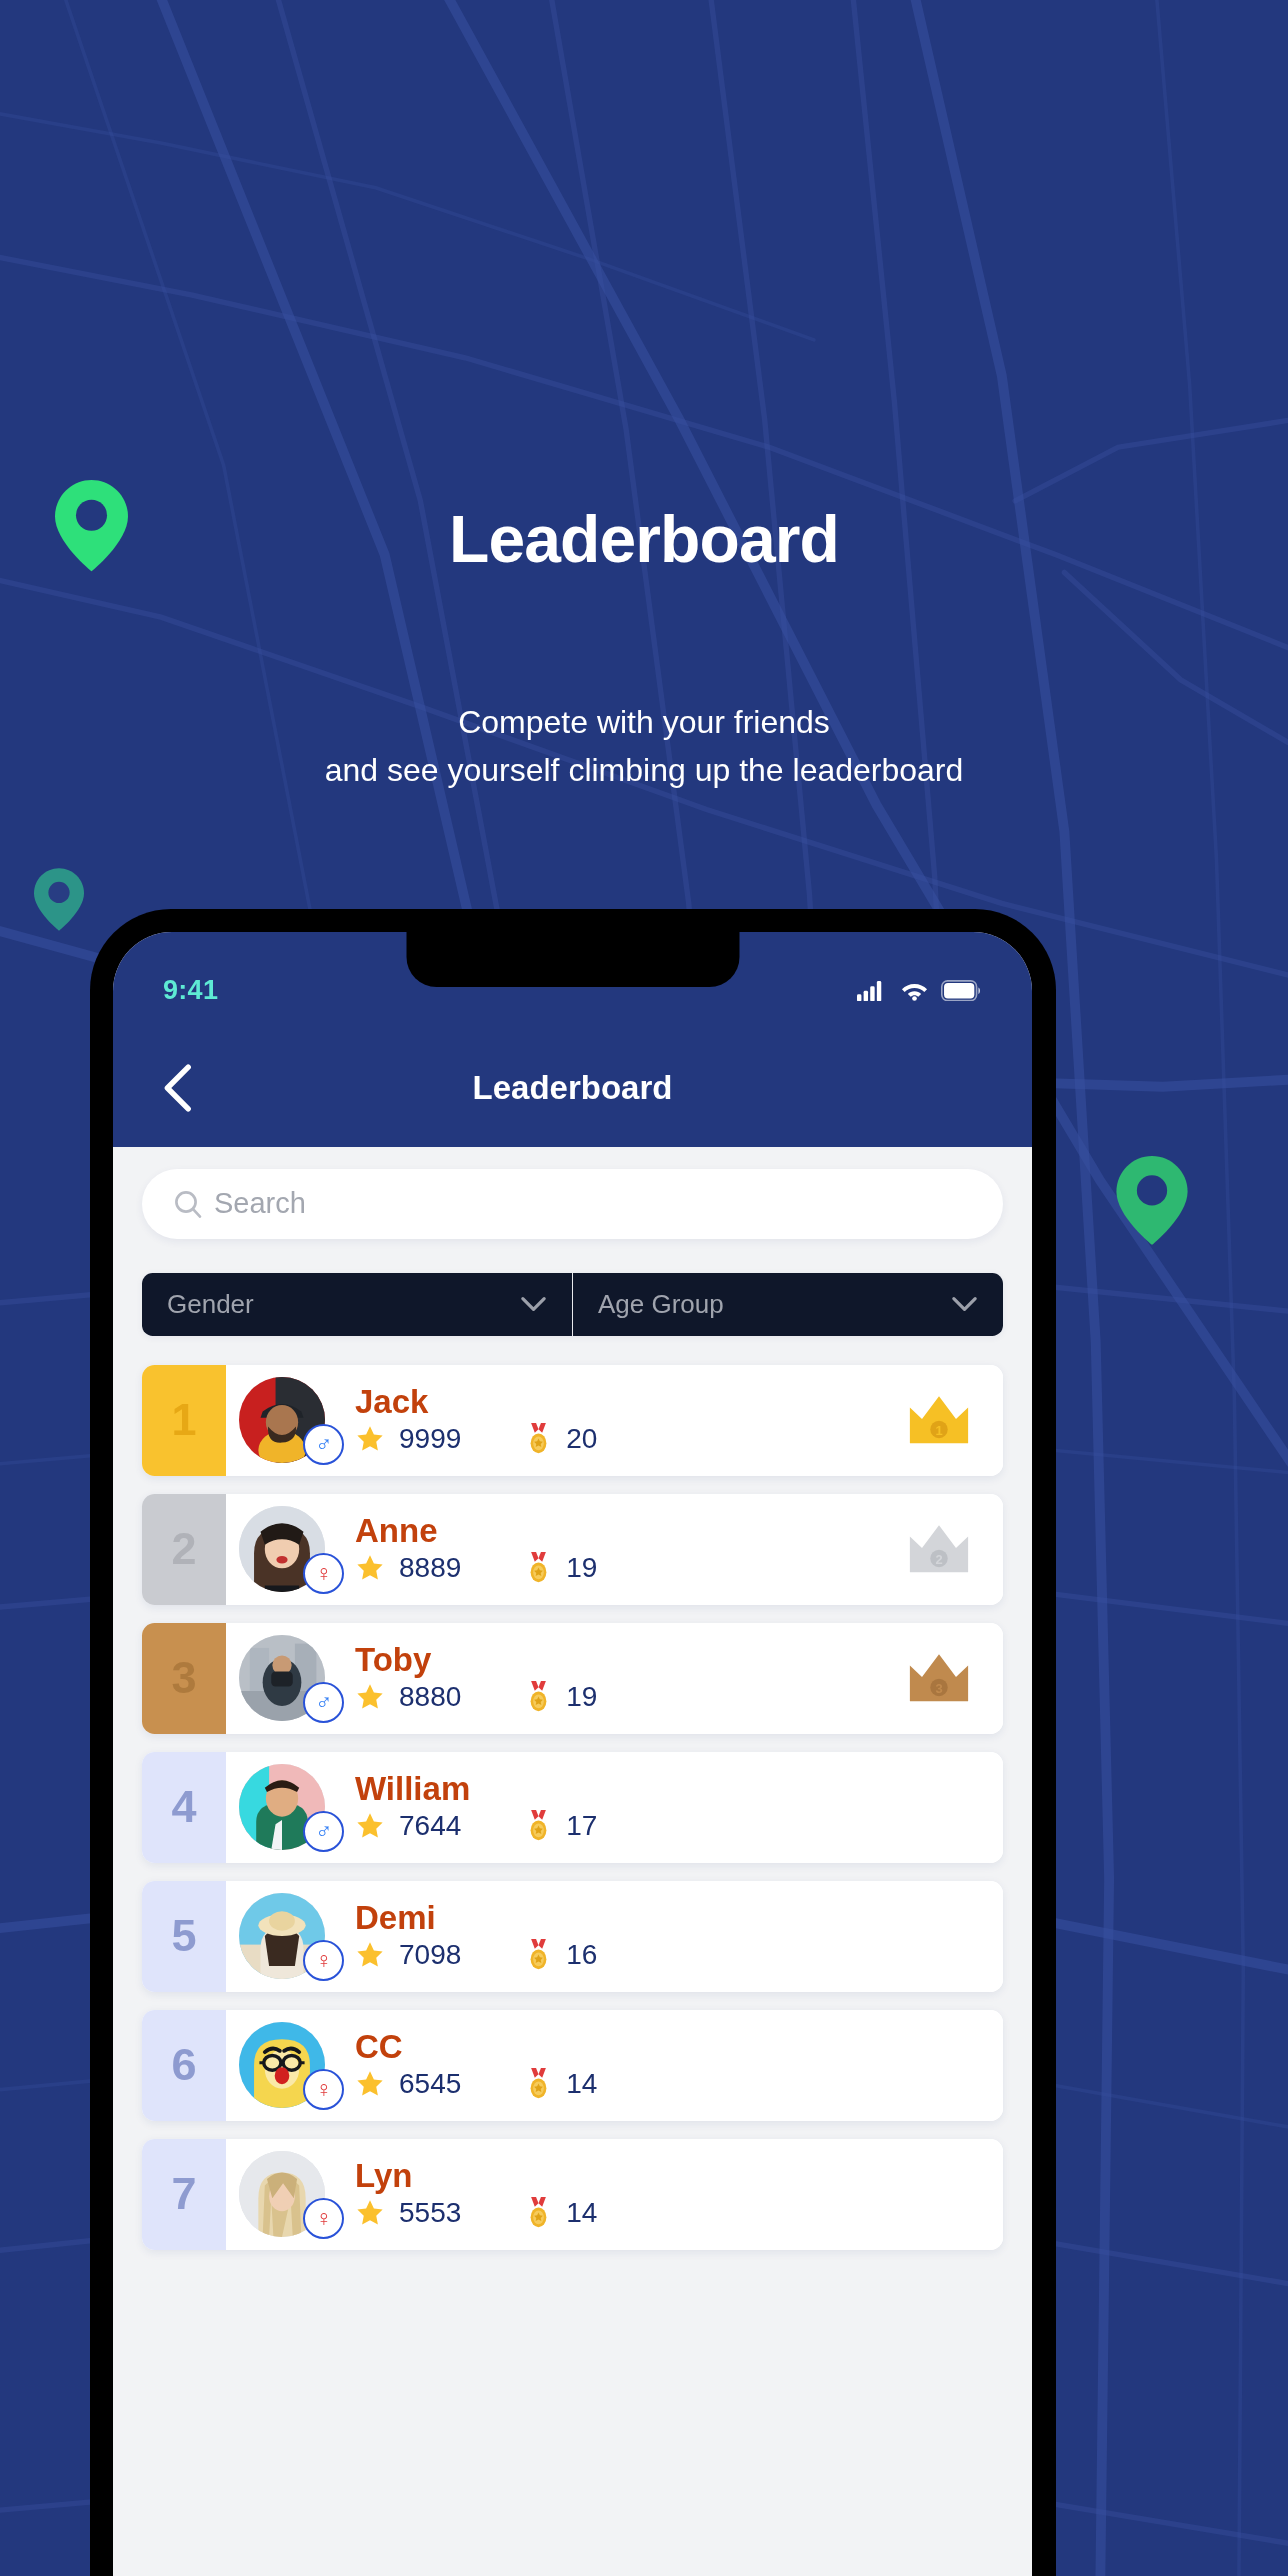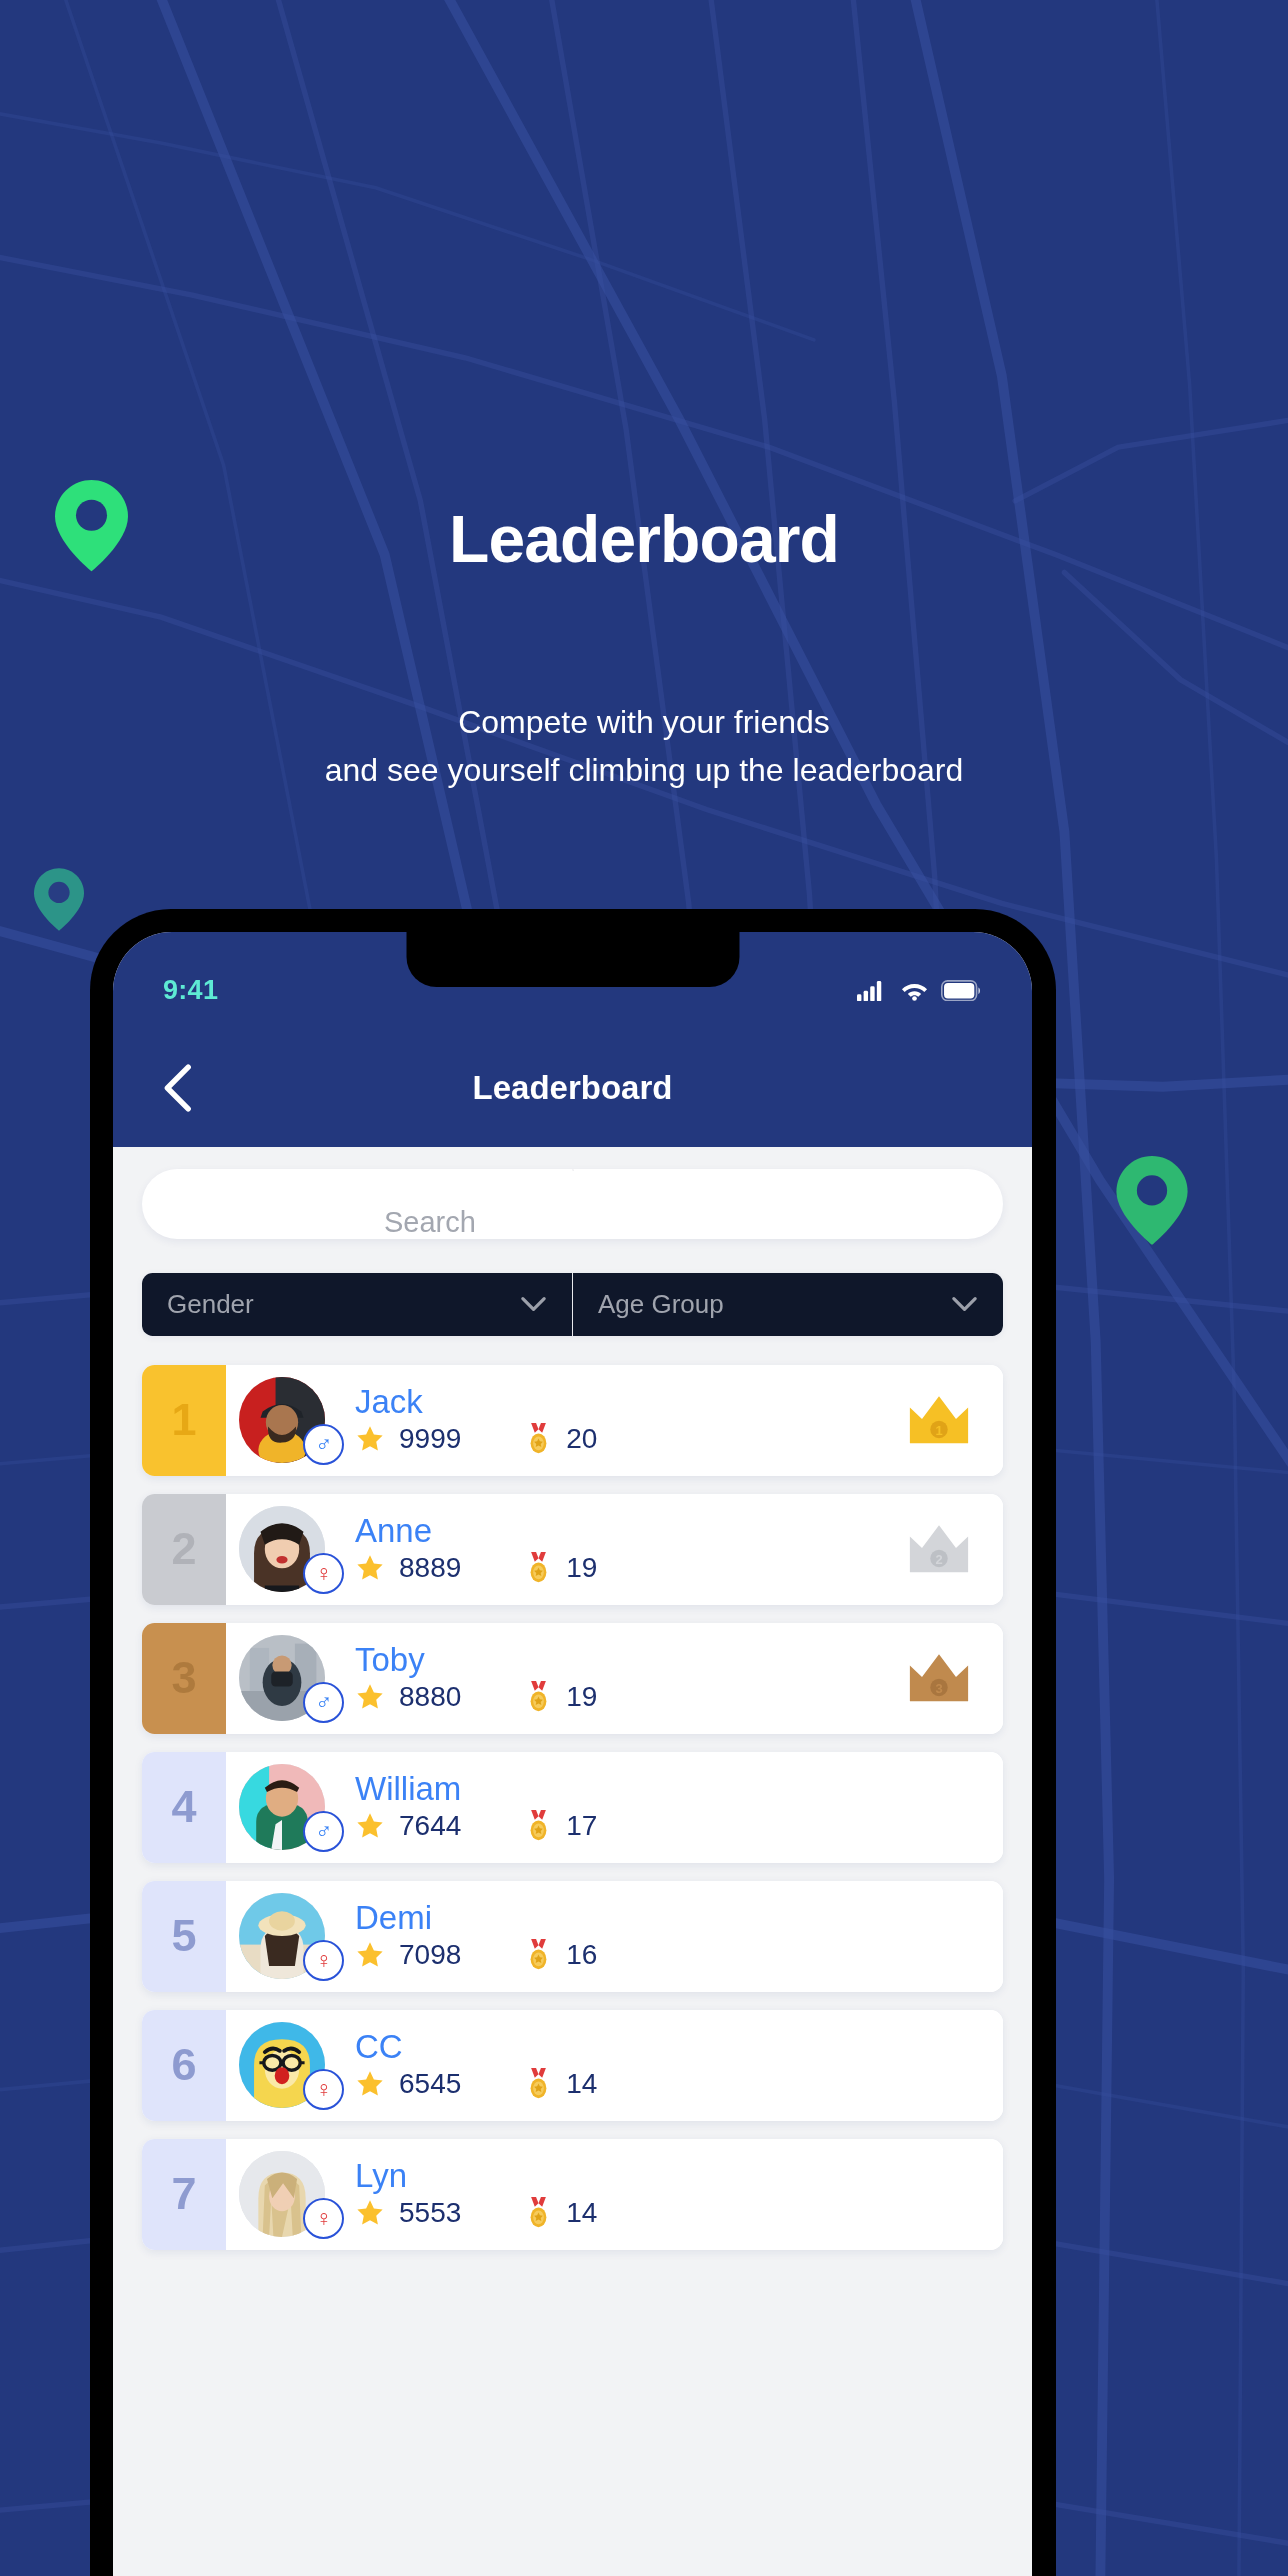--- a/index.html
+++ b/index.html
@@ -72,23 +72,22 @@
 
   
   #content {
     position:absolute; top:215px; left:0; right:0; bottom:0;
     background:#f2f3f5; padding:21.5px 29px 0 29px; overflow:hidden;
   }
 
   
   #search-bar {
     height:70px; background:#fff; border-radius:35px;
-    display:flex; align-items:center; padding:0 30px; gap:35px;
+    display:flex; align-items:center; padding:0 30px; gap:10px;
     box-shadow:0 2.7px 9px rgba(30,48,110,.07);
-    flex-direction:column;
   }
   #search-input {
     border:none; outline:none; background:transparent; flex:1;
     font-family:"Liberation Sans", sans-serif; font-size:29px; color:#3a3f4a;
   }
   #search-input::placeholder { color:#a3a7b0; }
 
   
   #filter-row {
     margin-top:34px; height:63px; background:#0f172a; border-radius:10.7px;
@@ -125,21 +124,21 @@
   .gender-badge {
     position:absolute; right:-1.8px; bottom:-1.8px;
     width:41px; height:41px; border-radius:50%;
     background:#fff; border:2.7px solid #2952d8;
     display:flex; align-items:center; justify-content:center;
     font-size:23px; line-height:1;
   }
   .gender-m { color:#2d7bf4; }
   .gender-f { color:#e03a3a; }
   .info { flex:1; margin-left:12.5px; display:flex; flex-direction:column; justify-content:center; gap:5.4px; }
-  .uname { font-size:33px; color:#3b82f6; font-weight:400; line-height:1; }
+  .uname { font-size:33px; color:#c2410c; font-weight:700; line-height:1; }
   .stats { display:flex; align-items:center; gap:12.5px; }
   .stat { display:flex; align-items:center; gap:14px; }
   .stat-val { font-size:28px; color:#1c2f6e; font-weight:500; }
   .stat-gap { width:39px; }
   .crown { width:82px; flex:none; display:flex; align-items:center; justify-content:center; }
 </style>
 </head>
 <body>
 
 <svg id="bg-map" viewBox="0 0 1440 2880" preserveAspectRatio="none">

